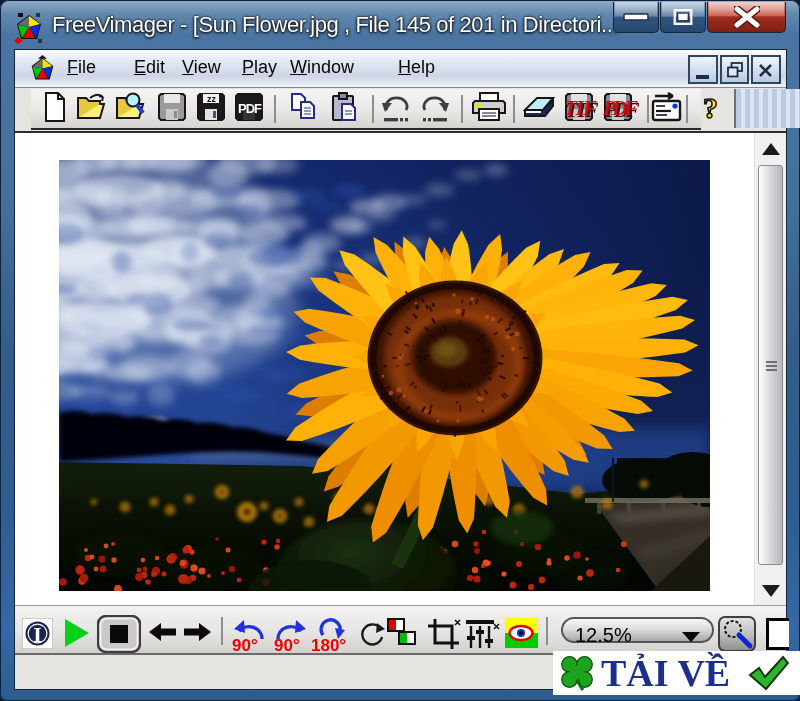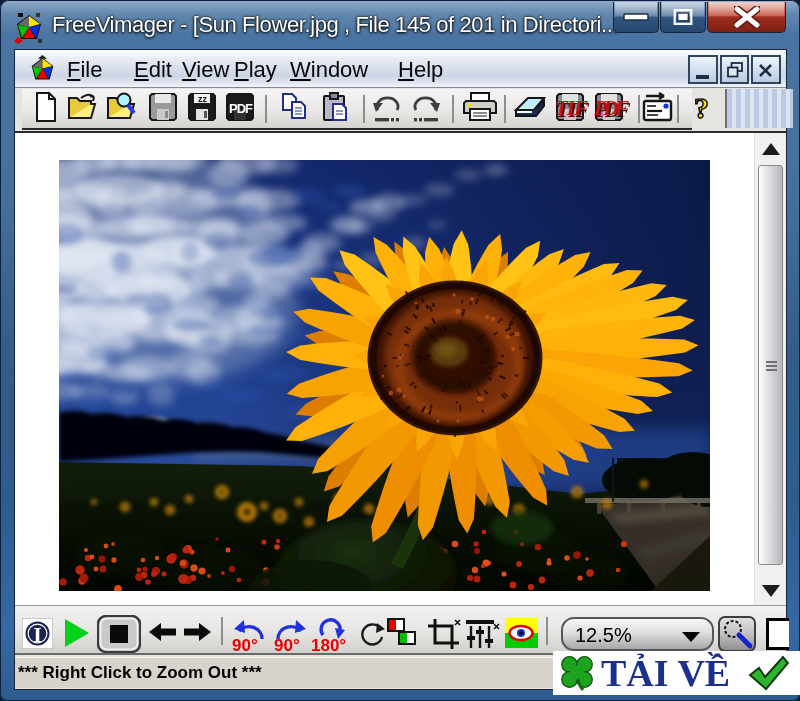--- a/index.html
+++ b/index.html
@@ -11,39 +11,39 @@
 .cap{position:absolute;top:2px;height:31px;border:1px solid #13263e;border-top:none;border-radius:0 0 5px 5px}
 .cap i{position:absolute;left:1px;right:1px;top:0;height:14px;background:linear-gradient(180deg,rgba(255,255,255,.55),rgba(255,255,255,.1));}
 #bmin{left:613px;width:46px;background:linear-gradient(180deg,#8ba6c2 0%,#54779f 48%,#2f5480 52%,#27496f 100%)}
 #bmax{left:660px;width:46px;background:linear-gradient(180deg,#8ba6c2 0%,#54779f 48%,#2f5480 52%,#27496f 100%)}
 #bcls{left:707px;width:79px;background:linear-gradient(180deg,#e09a8a 0%,#c4513f 45%,#9c2d1f 52%,#7e2012 100%)}
 .cap svg{position:absolute;left:50%;top:50%;transform:translate(-50%,-50%)}
 
 #client{position:absolute;left:14px;top:49px;width:773px;height:641px;border:1px solid #15253c;background:#e6e4e1}
 #menubar{position:absolute;left:0;top:0;width:771px;height:38px;background:linear-gradient(180deg,#fdfdfe 0%,#e7ebf3 25%,#cdd5e5 70%,#dfe5f0 88%,#f2f4f9 100%);border-bottom:1px solid #7e8899}
 #mlogo{position:absolute;left:14px;top:5px}
-.mi{position:absolute;top:7px;font-size:22px;color:#05050a}
+.mi{position:absolute;top:7px;font-size:18px;color:#05050a}
 .mi u{text-decoration:underline}
 .mdib{position:absolute;top:5px;width:30px;height:29px;border:2px solid #2f455e;background:linear-gradient(180deg,#eef4fb,#b9cbe2)}
 
-#toolbar{position:absolute;left:7px;top:39px;width:670px;height:41px;background:linear-gradient(180deg,#f6f5f4 0%,#e9e8e6 55%,#d5d3cf 100%);border-bottom:2px solid #2a2a2a}
+#toolbar{position:absolute;left:16px;top:39px;width:670px;height:41px;background:linear-gradient(180deg,#f6f5f4 0%,#e9e8e6 55%,#d5d3cf 100%);border-bottom:2px solid #2a2a2a}
 #toolbar .sep,#btoolbar .sep{position:absolute;top:6px;width:2px;height:28px;background:#8e8e8e}
 .ti{position:absolute;top:3px}
 #tbright{position:absolute;left:703px;top:0;width:68px;height:39px;background:repeating-linear-gradient(90deg,#bcc9e4 0 5px,#dce4f2 5px 9px);border-left:2px solid #707070}
 
 #canvas{position:absolute;left:0;top:81px;width:771px;height:474px;background:#fff;border-top:2px solid #2e2e2e}
 #photo{position:absolute;left:44px;top:27px;width:651px;height:431px}
 #vscroll{position:absolute;left:739px;top:0;width:32px;height:472px;background:#f1f0f1;border-left:1px solid #e0e0e0}
 #vthumb{position:absolute;left:3px;top:32px;width:25px;height:400px;border:1px solid #8a8a90;border-radius:3px;background:linear-gradient(90deg,#fefefe,#dcdcde 45%,#b7b7bb)}
 .grip{position:absolute;left:7px;width:11px;height:2px;background:#6e6e74}
 .sarr{position:absolute;left:7px;width:0;height:0;border-left:9px solid transparent;border-right:9px solid transparent}
 
 #btoolbar{position:absolute;left:0;top:555px;width:771px;height:50px;background:linear-gradient(180deg,#f3f2f1 0%,#e6e5e3 55%,#d2d0cc 100%);border-top:1px solid #9a9a9a;border-bottom:2px solid #6a6a6a}
 .bi{position:absolute;top:8px}
-#combo{position:absolute;left:546px;top:11px;width:153px;height:34px;border:2px solid #53555a;border-radius:13px;background:linear-gradient(180deg,#f7f7f7 0%,#dedede 45%,#a8a8a8 100%);}
+#combo{position:absolute;left:546px;top:11px;width:153px;height:26px;border:2px solid #53555a;border-radius:13px;background:linear-gradient(180deg,#f7f7f7 0%,#dedede 45%,#a8a8a8 100%);}
 #combo span{position:absolute;left:12px;top:5px;font-size:20px;color:#000}
 #combo b{position:absolute;right:12px;top:13px;width:0;height:0;border-left:9px solid transparent;border-right:9px solid transparent;border-top:10px solid #000}
 #magbtn{position:absolute;left:703px;top:10px;width:38px;height:36px;border:2px solid #3e3e3e;border-radius:7px;background:linear-gradient(180deg,#e2e2e2 0%,#c0c0c0 50%,#8f8f8f 100%)}
 #whitechip{position:absolute;left:751px;top:12px;width:23px;height:32px;background:#fff;border:3px solid #000;border-right:none}
 
 #status{position:absolute;left:0;top:607px;width:771px;height:31px;background:#d8d4cc;border-top:1px solid #f6f4f0}
 #status span{position:absolute;left:3px;top:5px;font-size:17px;font-weight:bold;color:#000}
 
 #wmark{position:absolute;left:553px;top:651px;width:250px;height:44px;background:#fff}
 #wmtext{position:absolute;left:48px;top:0px;font-family:"Liberation Serif",serif;font-weight:bold;font-size:38px;color:#1d2f8c;letter-spacing:0px}
@@ -91,21 +91,21 @@
     <polygon points="15,4 15,15 4,12.6" fill="#6a6a6a"></polygon>
     <polygon points="15,4 26,12 15,15" fill="#ffe400"></polygon>
     <polygon points="4,13 15,15 8,26" fill="#00c400"></polygon>
     <polygon points="26,13 22,26 15,15" fill="#0030dd"></polygon>
     <polygon points="9,26 21,26 15,15" fill="#e80000"></polygon>
     <polygon points="15,0 20,4 10,4" fill="#101010"></polygon>
    </svg>
    <span class="mi" style="left:52px"><u>F</u>ile</span>
    <span class="mi" style="left:119px"><u>E</u>dit</span>
    <span class="mi" style="left:167px"><u>V</u>iew</span>
-   <span class="mi" style="left:219px"><u>P</u>lay</span>
+   <span class="mi" style="left:227px"><u>P</u>lay</span>
    <span class="mi" style="left:275px"><u>W</u>indow</span>
    <span class="mi" style="left:383px"><u>H</u>elp</span>
    <div class="mdib" style="left:673px;border:2px solid #2f455e;position:absolute;top:5px;width:30px;height:29px;background:linear-gradient(180deg,#eef4fb,#b9cbe2)">
           <svg width="13" height="4" style="position:absolute;left:6px;top:18px">
             <rect width="13" height="4" fill="#1c2c44"></rect>
           </svg>
         </div>
    <div class="mdib" style="left:705px;border:2px solid #2f455e;position:absolute;top:5px;width:29px;height:29px;background:linear-gradient(180deg,#eef4fb,#b9cbe2)">
           <svg width="16" height="16" style="position:absolute;left:5px;top:5px" viewBox="0 0 16 16">
             <rect x="4.5" y="1" width="10.5" height="8" fill="none" stroke="#1c2c44" stroke-width="1.8"></rect>
@@ -882,23 +882,20 @@
    <div id="combo">
           <span>12.5%</span>
           <b></b>
         </div>
    <div id="magbtn"><svg width="34" height="32" viewBox="0 0 34 32">
             <circle cx="13" cy="11" r="8" fill="none" stroke="#111" stroke-width="2" stroke-dasharray="3 2"></circle>
             <line x1="19" y1="17" x2="30" y2="28" stroke="#1222cc" stroke-width="5" stroke-linecap="round"></line>
           </svg></div>
    <div id="whitechip"></div>
   </div>
-  <div id="status">
-        <span>*** Right Click to Zoom Out ***</span>
-      </div>
  </div>
 </div>
 <div id="wmark">
  <svg width="40" height="40" viewBox="0 0 40 40" style="position:absolute;left:4px;top:2px">
   <g fill="#1da31d" stroke="#0a520a" stroke-width="1.2">
         <circle cx="12.5" cy="11.5" r="7.8"></circle>
         <circle cx="27.5" cy="11.5" r="7.8"></circle>
         <circle cx="12.5" cy="26.5" r="7.8"></circle>
         <circle cx="27.5" cy="26.5" r="7.8"></circle>
       </g>

